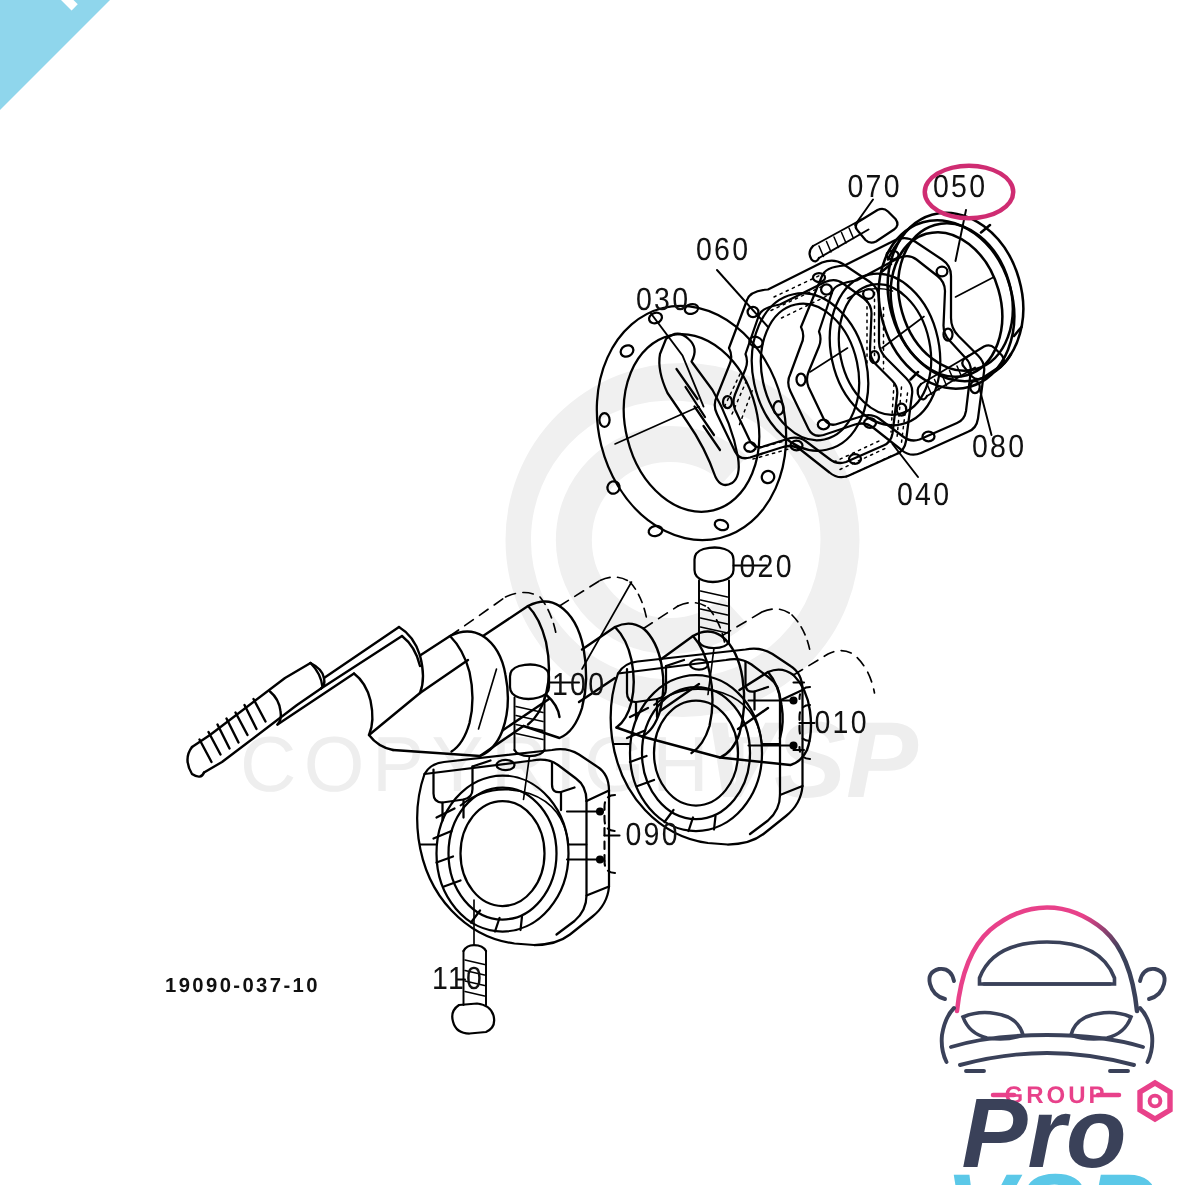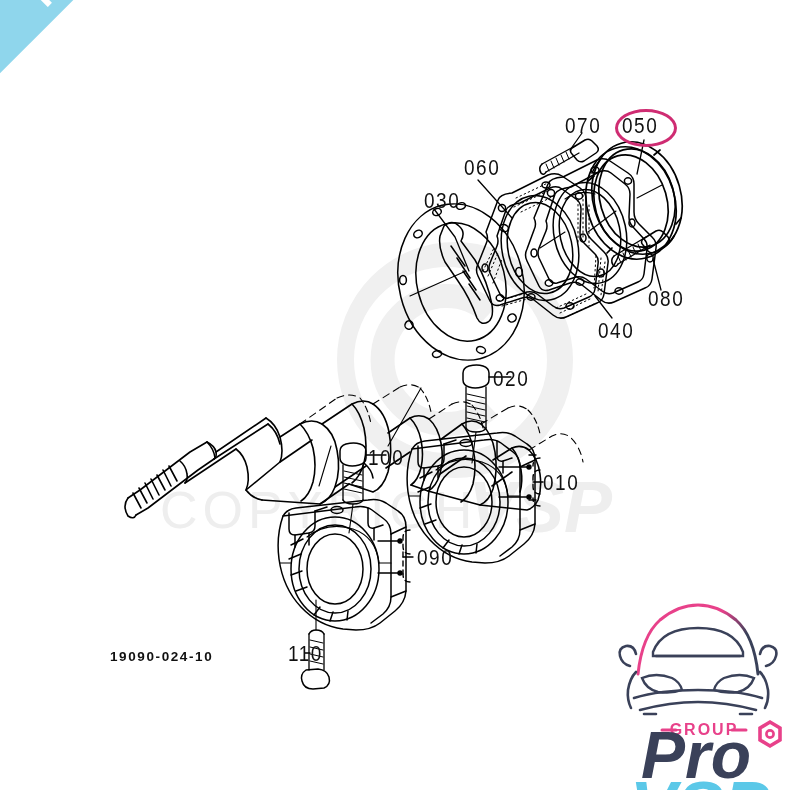--- a/index.html
+++ b/index.html
@@ -458,21 +458,21 @@
     <div class="plabel" style="left:565px;top:115px">070</div>
     <div class="plabel" style="left:622px;top:115px">050</div>
     <div class="plabel" style="left:648px;top:288px">080</div>
     <div class="plabel" style="left:598px;top:320px">040</div>
     <div class="plabel" style="left:493px;top:368px">020</div>
     <div class="plabel" style="left:368px;top:447px">100</div>
     <div class="plabel" style="left:543px;top:472px">010</div>
     <div class="plabel" style="left:417px;top:547px">090</div>
     <div class="plabel" style="left:288px;top:643px">110</div>
 
-    <div id="dwgno">19090-024-10</div>
+    <div id="dwgno">19090-037-10</div>
   </div>
 
   <div id="highlight-050"></div>
 
   <div class="layer" id="logo-layer">
     <svg id="logo" viewBox="0 0 196 212">
       <defs>
         <linearGradient id="roofgrad" x1="0" y1="0" x2="1" y2="0.6">
           <stop offset="0%" stop-color="#3a4159"></stop>
           <stop offset="18%" stop-color="#e8418a"></stop>

